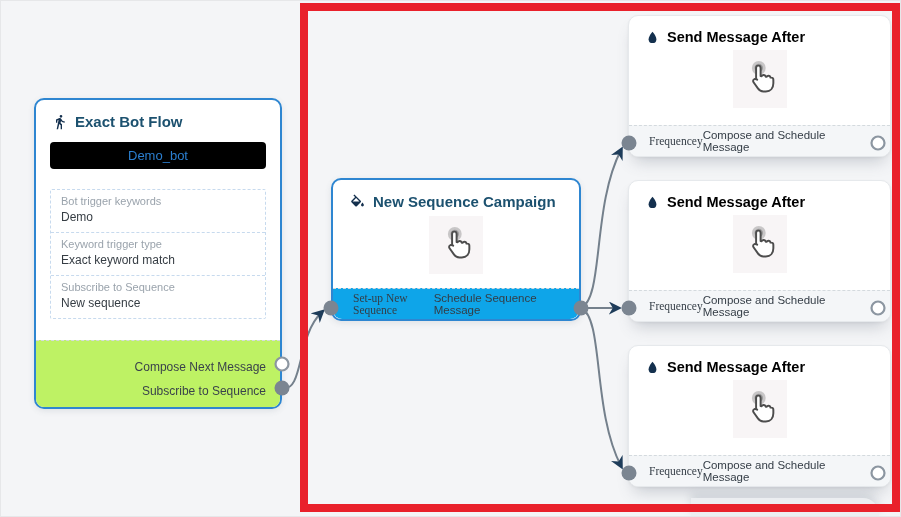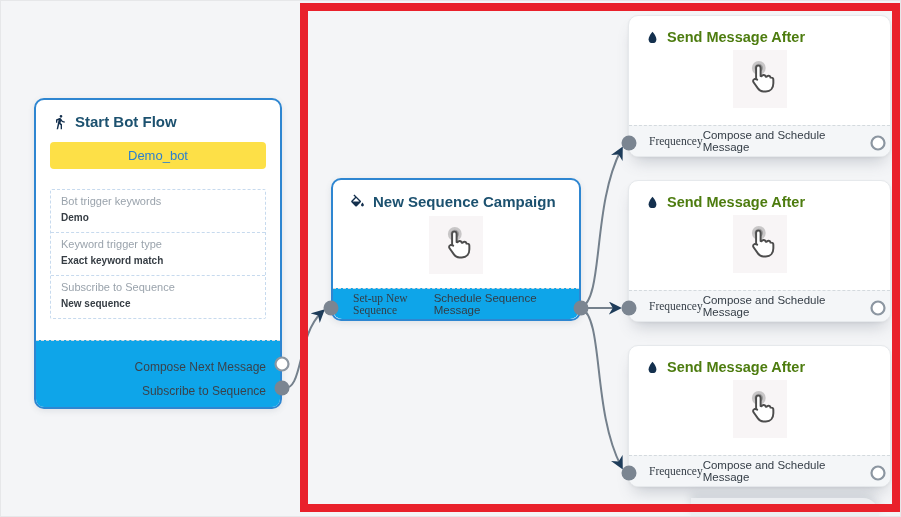--- a/index.html
+++ b/index.html
@@ -15,38 +15,38 @@
   }
   .node.plain-border {
     border:1px solid #e6e9ec;
     box-shadow:0 10px 16px -6px rgba(90,100,115,.30), 0 1px 3px rgba(0,0,0,.05);
   }
   .node-header {
     display:flex; align-items:center; gap:7px;
     padding:13px 16px 6px 16px;
     font-weight:bold; font-size:15px; color:#1c516f;
   }
-  .node.plain-border .node-header { font-size:14.5px; color:#4d7c0f; }
+  .node.plain-border .node-header { font-size:14.5px; color:#000000; }
   .node-header .hicon { display:inline-flex; flex:0 0 auto; }
   .bot-name-btn {
     margin:6px 14px 0 14px; height:27px; line-height:27px;
-    background:#fde047; border-radius:4px; text-align:center;
+    background:#000000; border-radius:4px; text-align:center;
     color:#2b7fd0; font-size:13px; cursor:pointer;
   }
   .fields-box {
     position:absolute; left:14px; right:14px; top:89px;
     border:1px dashed #c7daee; border-radius:2px;
   }
   .field { padding:4px 10px 5px 10px; border-bottom:1px dashed #c7daee; }
   .field:last-child { border-bottom:none; }
   .field .flabel { font-size:11px; color:#9aa3ac; line-height:14px; }
-  .field .fvalue { font-size:10px; color:#363d44; line-height:19px;font-weight:bold; }
+  .field .fvalue { font-size:12px; color:#363d44; line-height:19px; }
   .start-footer {
     position:absolute; left:0; right:0; top:240px; bottom:0;
-    background:#0ea5e9; border-top:1px dashed #d4dade;
+    background:#bef264; border-top:1px dashed #d4dade;
     border-radius:0 0 8px 8px;
   }
   .out-row {
     position:absolute; right:14px; height:20px; line-height:20px;
     font-size:12px; color:#3a424b; text-align:right;
   }
   .hand-box {
     position:absolute; left:50%; transform:translateX(-50%);
     width:54px; height:58px; background:#f8f5f6;
     display:flex; align-items:center; justify-content:center;
@@ -74,21 +74,21 @@
 
 <div id="canvas">
 
   <div class="node blue-border" style="left:33px; top:97px; width:248px; height:311px;">
     <div class="node-header">
       <span class="hicon">
         <svg viewBox="0 0 24 24" width="16" height="16">
             <path fill="#14304e" d="M13.5 5.5c1.1 0 2-.9 2-2s-.9-2-2-2-2 .9-2 2 .9 2 2 2zM9.8 8.9 7 23h2.1l1.8-8 2.1 2v6h2v-7.5l-2.1-2 .6-3C14.8 12 16.8 13 19 13v-2c-1.9 0-3.5-1-4.3-2.4l-1-1.6c-.4-.6-1-1-1.7-1-.3 0-.5.1-.8.1L6 8.3V13h2V9.6l1.8-.7"></path>
           </svg>
       </span>
-      <span>Start Bot Flow</span>
+      <span>Exact Bot Flow</span>
     </div>
     <div class="bot-name-btn">Demo_bot</div>
     <div class="fields-box">
       <div class="field">
         <div class="flabel">Bot trigger keywords</div>
         <div class="fvalue">Demo</div>
       </div>
       <div class="field">
         <div class="flabel">Keyword trigger type</div>
         <div class="fvalue">Exact keyword match</div>

